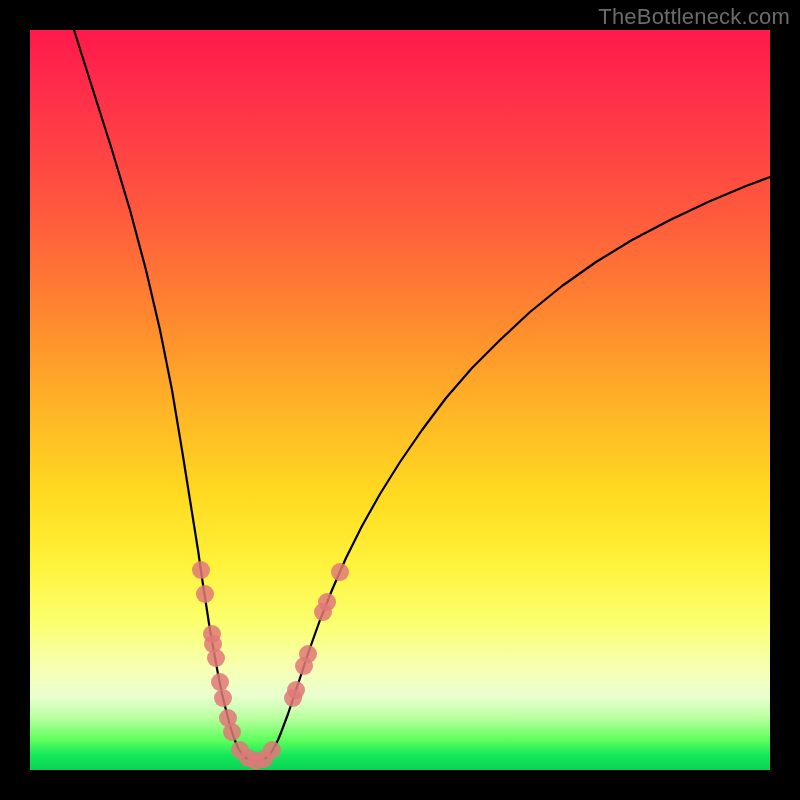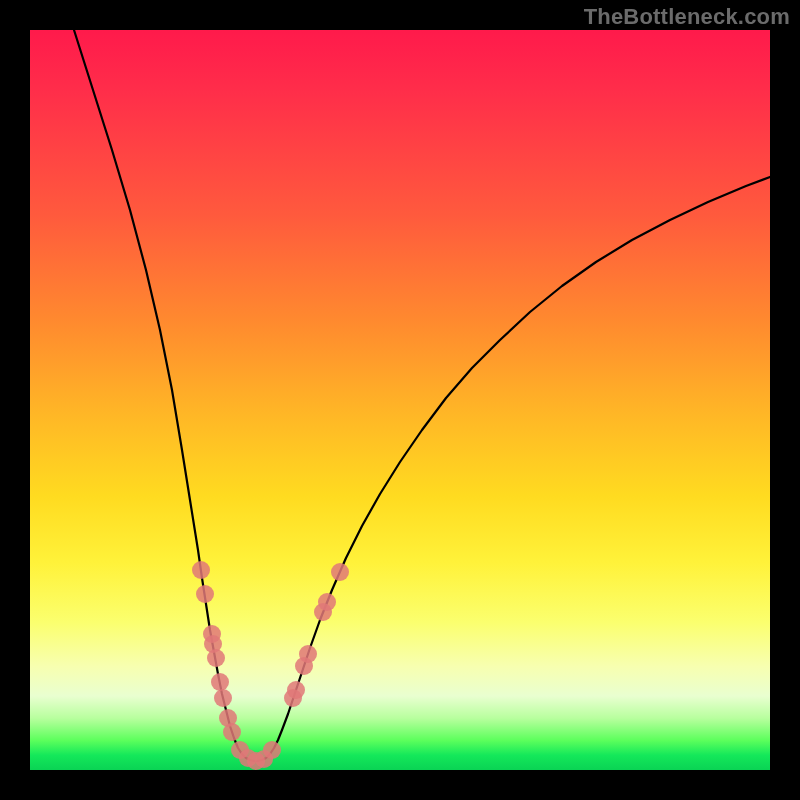--- a/index.html
+++ b/index.html
@@ -43,21 +43,21 @@
       #14e85a 98%,
       #0ad354 100%
     );
   }
   .watermark {
     position: absolute;
     top: 4px;
     right: 10px;
     color: #6b6b6b;
     font-size: 22px;
-    font-weight: 700;
+    font-weight: 400;
     letter-spacing: 0.2px;
     user-select: none;
   }
   svg.curve {
     position: absolute;
     left: 0;
     top: 0;
     width: 740px;
     height: 740px;
     overflow: visible;

